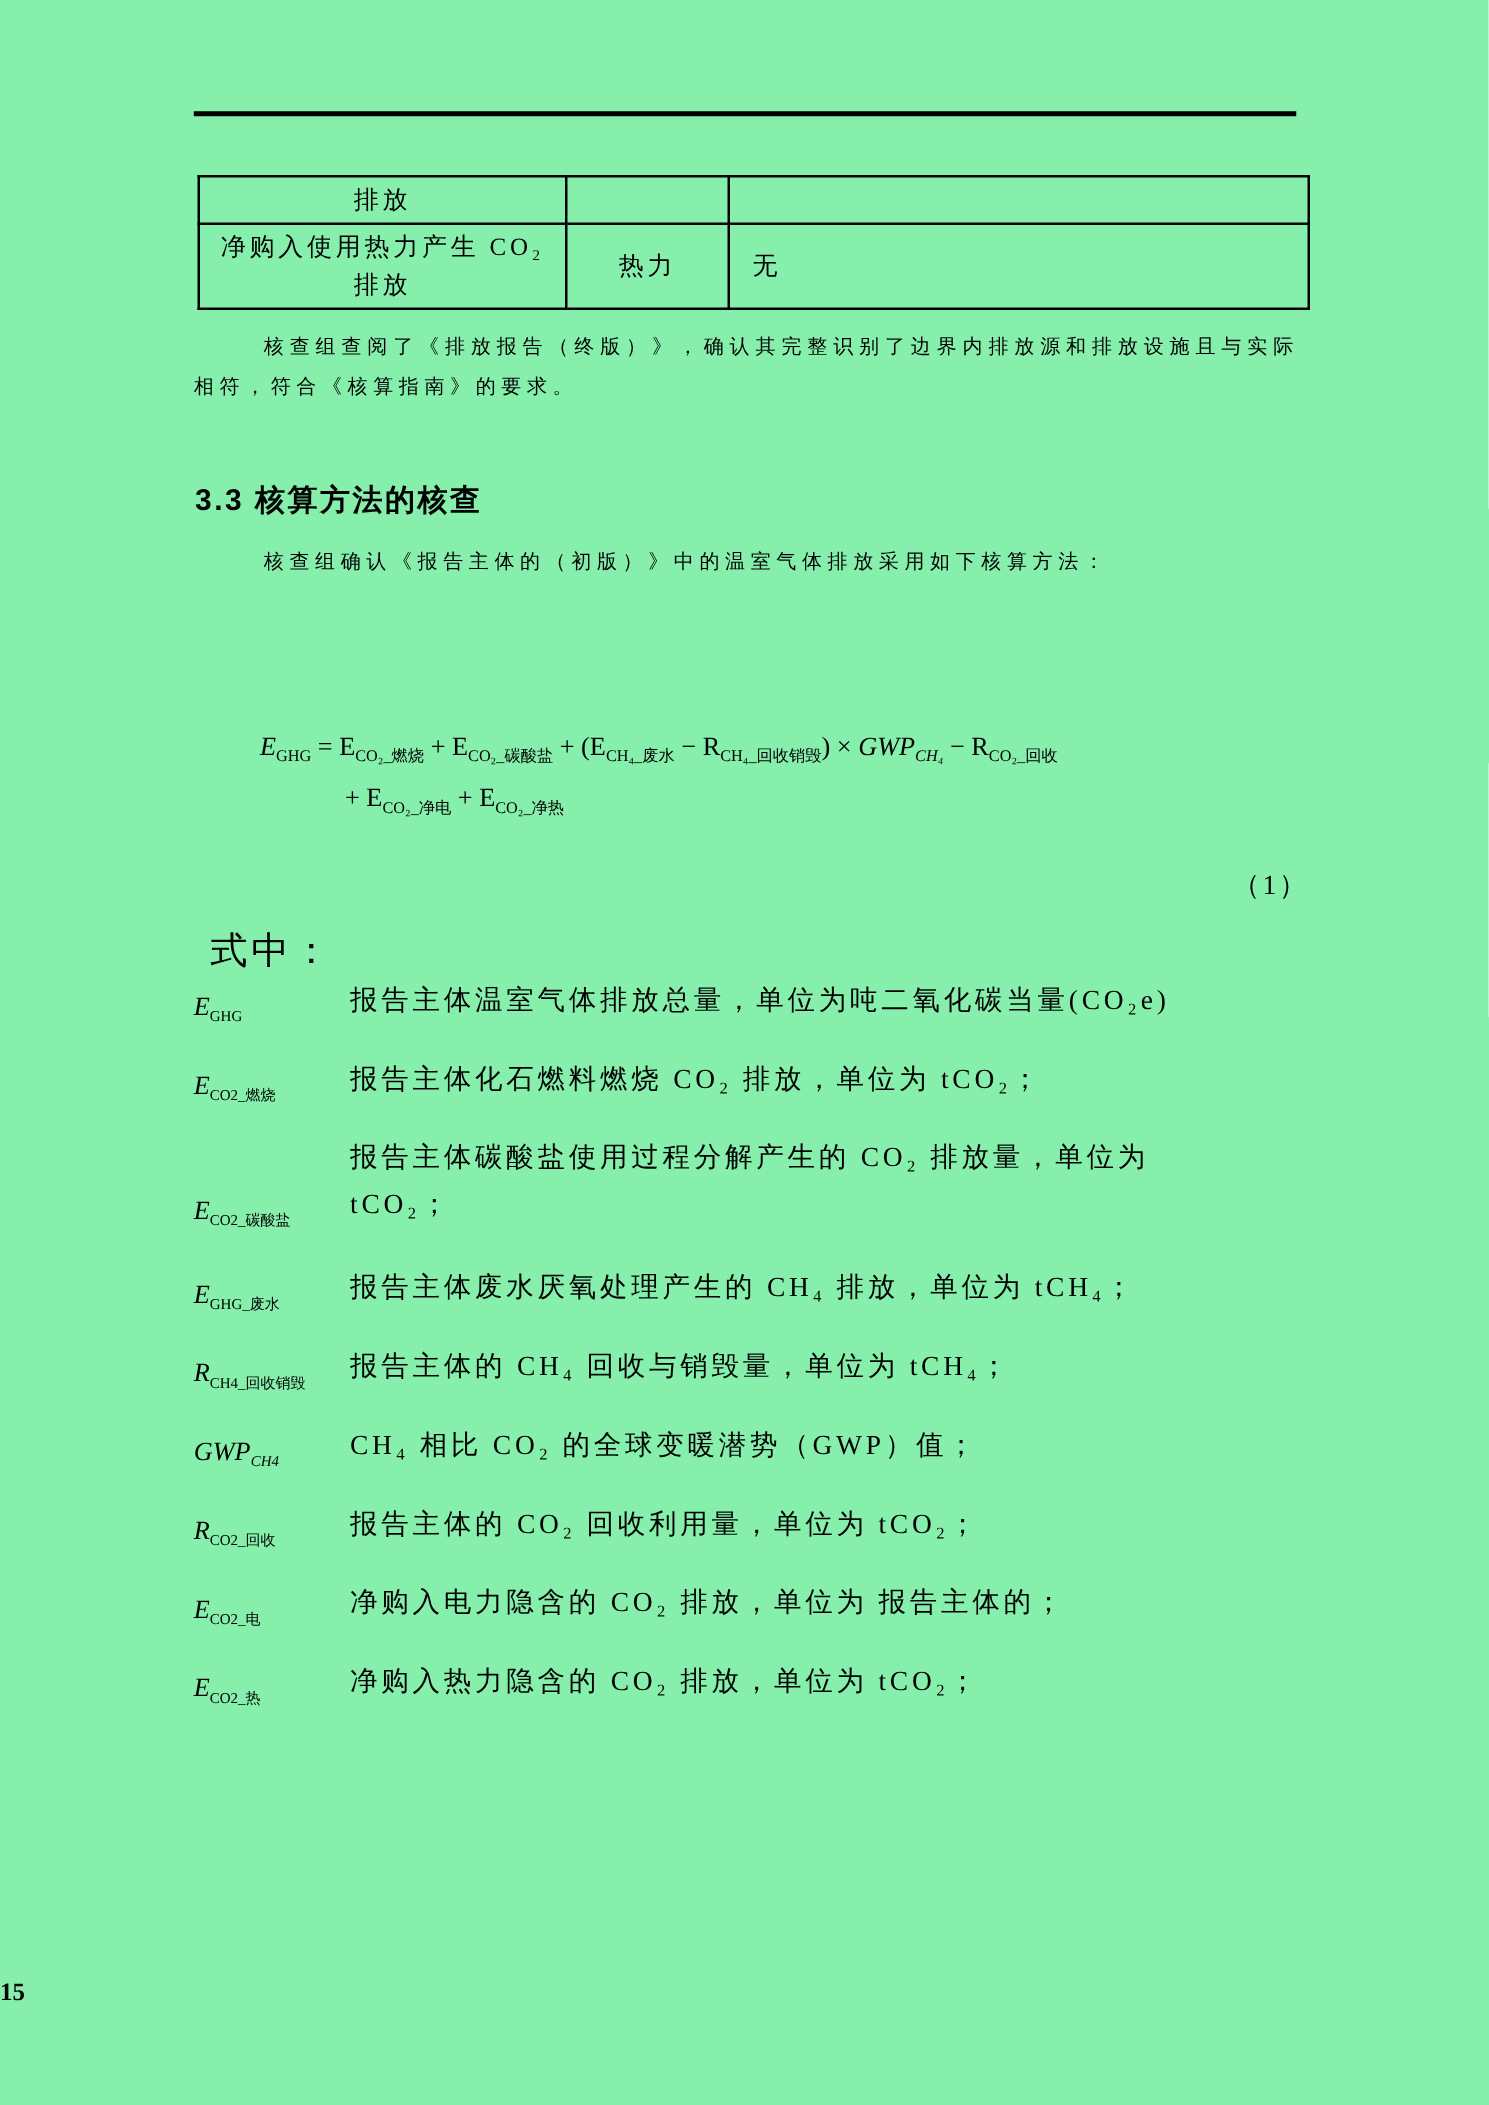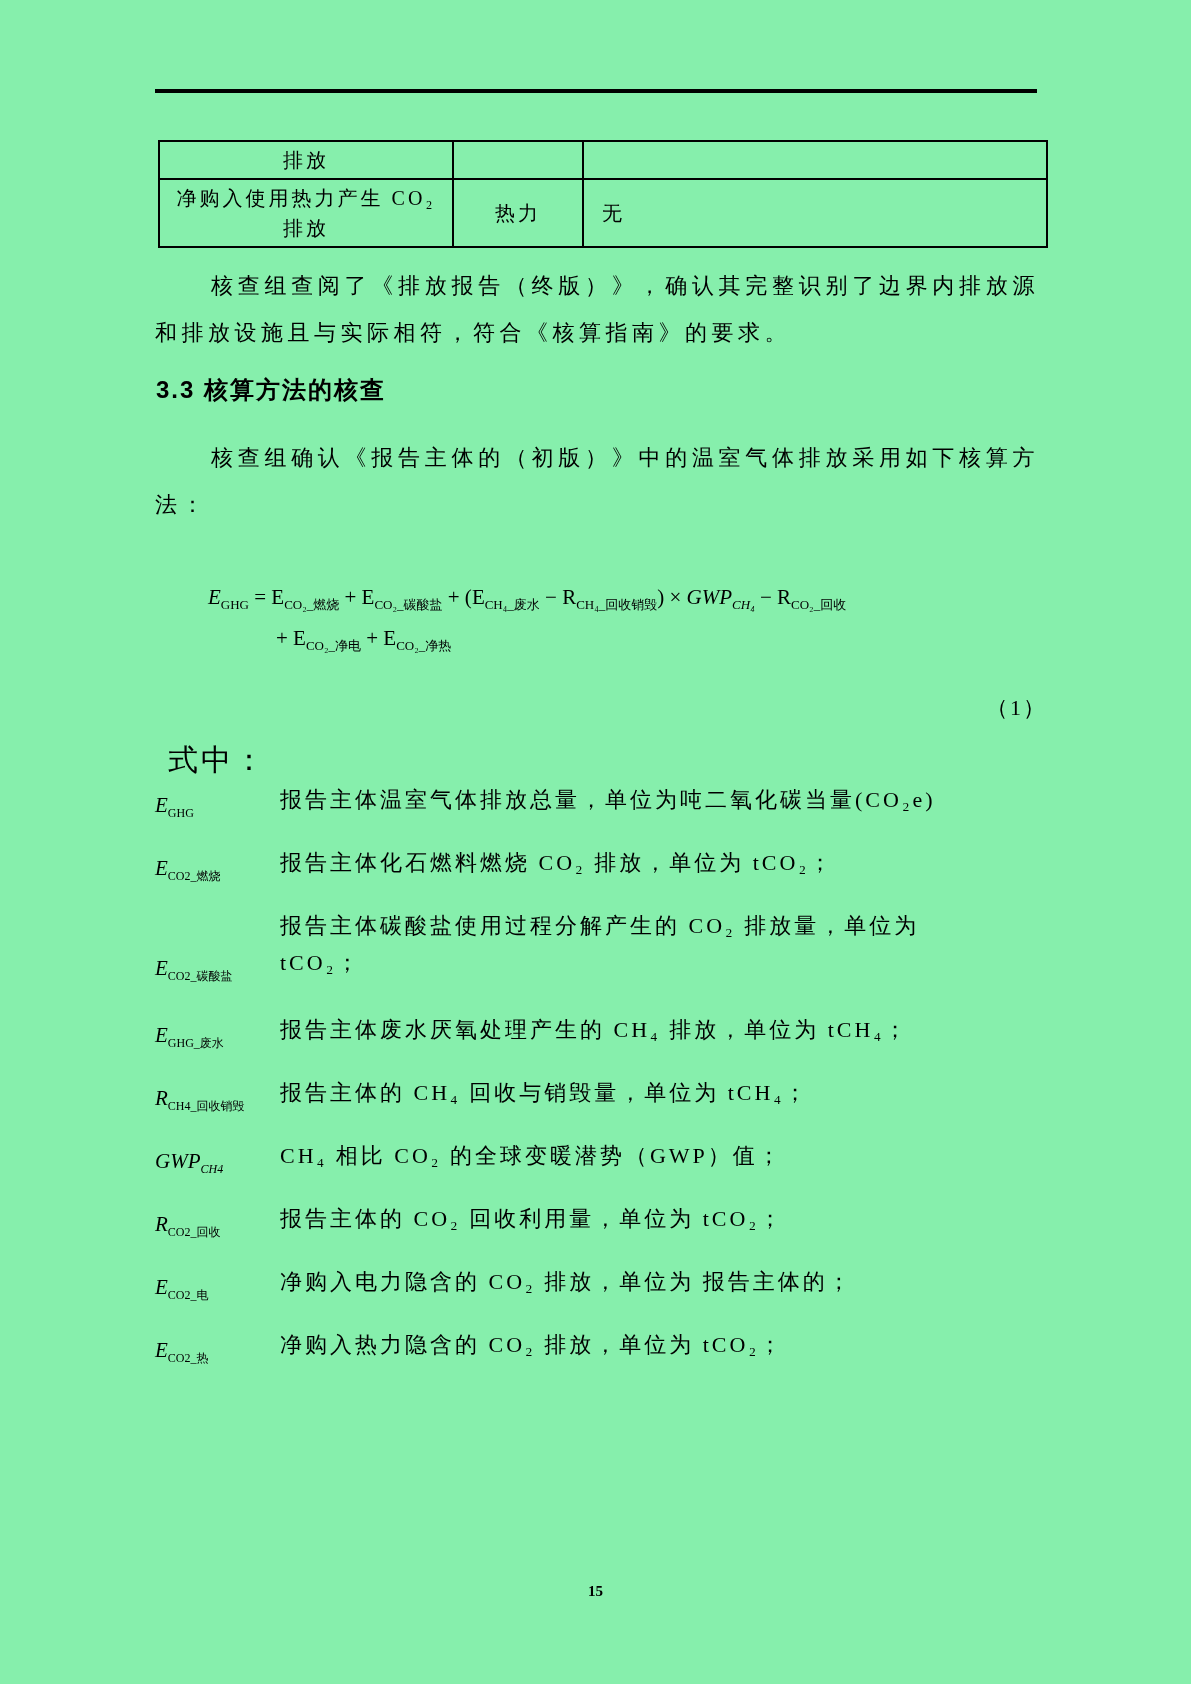--- a/index.html
+++ b/index.html
@@ -15,48 +15,48 @@
   }
   .doc-table td{
     border:2px solid #000;font-size:20px;letter-spacing:3px;
     text-align:center;vertical-align:middle;white-space:pre-line;line-height:30px;
   }
   .doc-table tr.r1 td{height:34px;}
   .doc-table tr.r2 td{height:64px;}
   .doc-table td.c3{text-align:left;padding-left:18px;}
 
   .para{
-    position:absolute;left:155px;width:884px;font-size:22px;letter-spacing:4.5px;
-    line-height:47px;text-align:justify;
+    position:absolute;left:155px;width:884px;font-size:16px;letter-spacing:4.5px;
+    line-height:32px;text-align:justify;
   }
   .p1{top:262px;text-indent:56px;}
   .p2{top:434px;text-indent:56px;}
   .heading{
-    position:absolute;left:156px;top:374px;
+    position:absolute;left:156px;top:384px;
     font-family:"Liberation Sans","DejaVu Sans",sans-serif;
     font-weight:700;font-size:24px;letter-spacing:2px;
   }
 
   .formula{position:absolute;left:208px;top:585px;font-size:21px;}
   .formula sub{font-size:13px;line-height:0;}
   .formula .fline{white-space:nowrap;}
   .formula .line2{margin-top:16px;margin-left:68px;}
   .it{font-style:italic;}
   .eq-number{position:absolute;left:986px;top:693px;font-size:22px;letter-spacing:2px;}
   .where{position:absolute;left:168px;top:740px;font-size:30px;letter-spacing:3px;}
 
   .defs{position:absolute;left:155px;top:781px;width:892px;}
   .def-row{display:flex;align-items:flex-end;margin-bottom:26px;}
   .def-row:nth-child(3){margin-bottom:30px;}
   .def-term{flex:0 0 125px;font-size:21px;white-space:nowrap;}
   .def-term sub{font-size:12px;line-height:0;}
   .def-text{font-size:22px;letter-spacing:3px;line-height:37px;white-space:pre-line;text-align:justify;}
 
-  .page-number{position:absolute;left:0;top:1583px;width:100%;text-align:center;
-    font-size:15px;font-weight:700;}
+  .page-number{position:absolute;left:0;top:1583px;width:100%;
+    font-size:20px;font-weight:700;}
 </style>
 </head>
 <body>
 
 <div class="page">
 
   <div class="rule"></div>
 
   <table class="doc-table">
     <colgroup>

